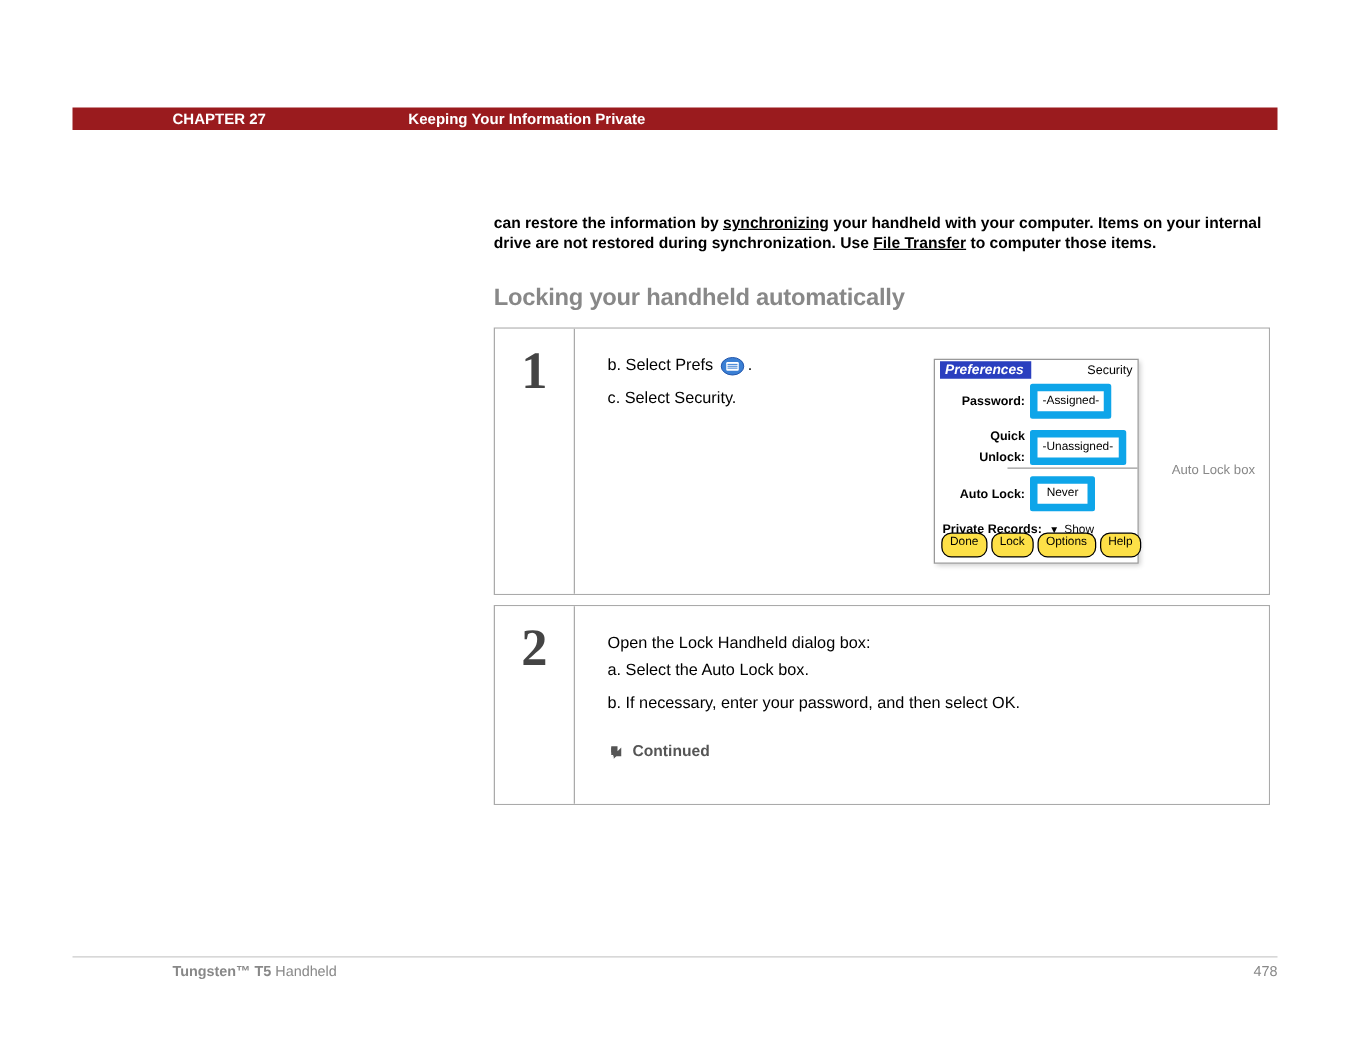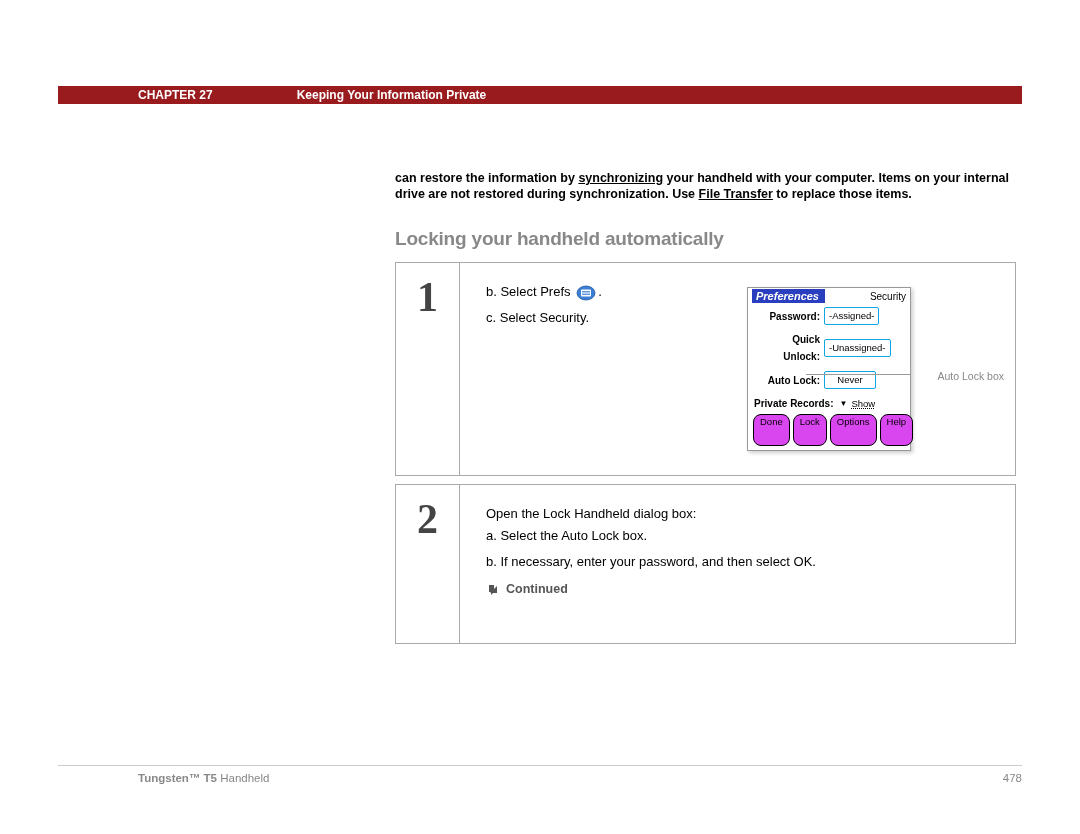--- a/index.html
+++ b/index.html
@@ -23,21 +23,21 @@
     font-size: 12px;
     display: flex;
     align-items: center;
   }
   .chapter-bar .chapter-label {
     font-weight: bold;
     margin-left: 80px;
   }
   .chapter-bar .chapter-title {
     font-weight: bold;
-    margin-left: 84px;
+    margin-left: 114px;
   }
   .intro-text {
     position: absolute;
     top: 170px;
     left: 395px;
     right: 64px;
     font-size: 12.5px;
     font-weight: bold;
     line-height: 1.3;
   }
@@ -95,21 +95,21 @@
     vertical-align: middle;
     position: relative;
     margin: 0 2px;
   }
   .prefs-icon svg { display: block; }
   .continued {
     display: inline-flex;
     align-items: center;
     font-weight: bold;
     color: #555;
-    margin-top: 2px;
+    margin-top: 14px;
     font-size: 12.5px;
   }
   .continued .arrow {
     display: inline-block;
     width: 14px;
     height: 14px;
     margin-right: 6px;
   }
   .palm-screenshot {
     position: absolute;
@@ -153,21 +153,21 @@
     font-size: 10px;
   }
   .palm-row .lbl {
     font-weight: bold;
     width: 70px;
     text-align: right;
     padding-right: 4px;
   }
   .palm-row .val {
     display: inline-block;
-    border: 1px solid #0ea5e9;
+    border: 6px solid #0ea5e9;
     border-radius: 2px;
     padding: 0 4px;
     font-size: 9.5px;
     min-width: 52px;
     text-align: center;
   }
   .palm-row.private .lbl { width: auto; text-align: left; }
   .palm-row.private .val {
     border: none;
     text-decoration: underline dotted;
@@ -185,23 +185,23 @@
     display: flex;
     gap: 3px;
     padding: 0 5px;
   }
   .palm-bottom .pbtn {
     border: 1px solid #000;
     border-radius: 8px;
     padding: 0 6px;
     font-size: 9.5px;
     text-align: center;
-    background: #d946ef;
+    background: #fde047;
     line-height: 13px;
-    height: 32px;
+    height: 20px;
   }
   .callout-line {
     position: absolute;
     top: 86px;
     right: 0;
     width: 104px;
     height: 1px;
     border-top: 1px solid #999;
   }
   .callout-label {
@@ -230,21 +230,21 @@
 </style>
 </head>
 <body>
 
 <div class="chapter-bar">
   <span class="chapter-label">CHAPTER 27</span>
   <span class="chapter-title">Keeping Your Information Private</span>
 </div>
 
 <div class="intro-text">
-  <span>can restore the information by </span><span class="link">synchronizing</span><span> your handheld with your computer. Items on your internal drive are not restored during synchronization. Use </span><span class="link">File Transfer</span><span> to replace those items.</span>
+  <span>can restore the information by </span><span class="link">synchronizing</span><span> your handheld with your computer. Items on your internal drive are not restored during synchronization. Use </span><span class="link">File Transfer</span><span> to computer those items.</span>
 </div>
 
 <div class="section-heading">Locking your handheld automatically</div>
 
 <div class="step-box step-box-1">
   <div class="step-num-col">
     <div class="step-num">1</div>
   </div>
   <div class="step-body">
     <div class="sub">

